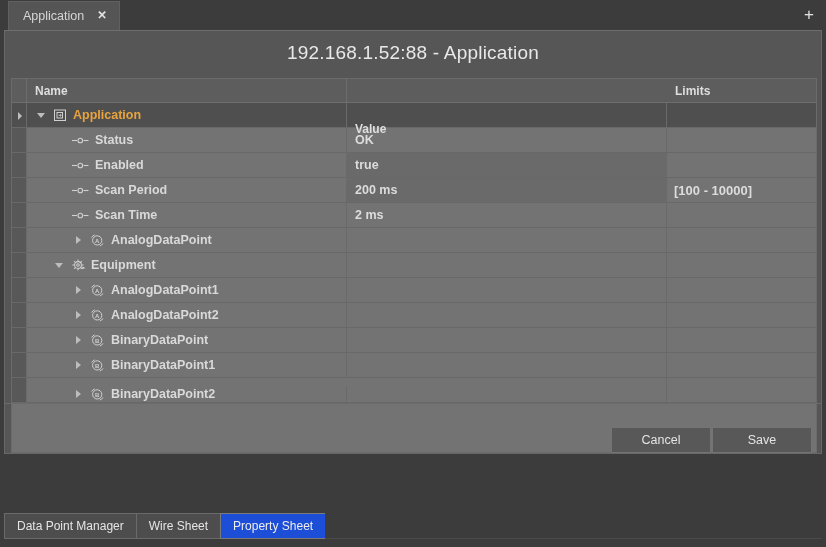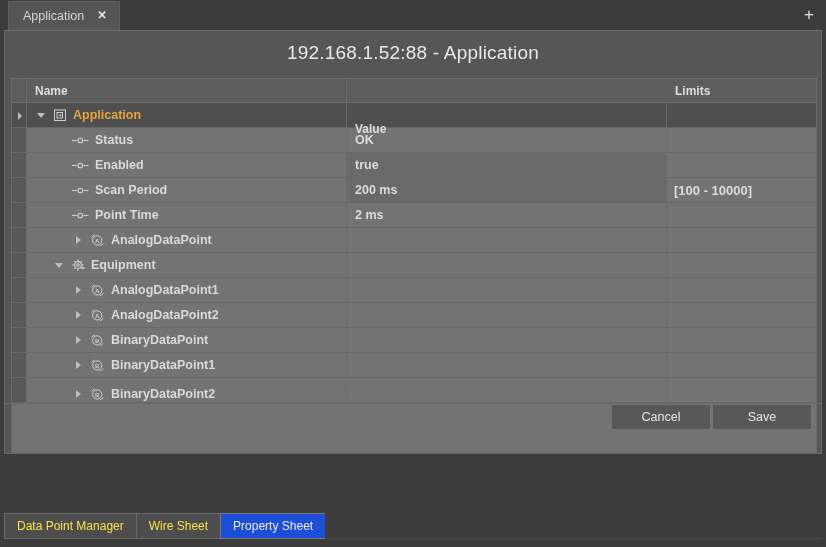--- a/index.html
+++ b/index.html
@@ -156,21 +156,21 @@
   .nodelabel.accent { color: #e8a33d; }
 
   
   .ic { flex: 0 0 auto; display: block; }
 
   
   .btnbar {
     position: absolute; left: 0; bottom: 0;
     width: 816px; height: 50px;
     border-top: 1px solid #6b6b6b;
-    display: flex; align-items: flex-start; justify-content: flex-end;
+    display: flex; align-items: flex-end; justify-content: flex-end;
     padding-right: 9px; gap: 1px;
   }
   .btn {
     width: 100px; height: 26px;
     background: #585858;
     border: 1px solid #747474;
     color: #e4e4e4;
     font-size: 12.5px;
     display: flex; align-items: center; justify-content: center;
     cursor: default;
@@ -180,21 +180,21 @@
   .viewtabs {
     position: absolute; left: 4px; top: 513px;
     width: 818px; height: 30px;
     display: flex; align-items: flex-start;
   }
   .vtab {
     height: 26px;
     padding: 0 12px;
     background: #4d4d4d;
     border: 1px solid #6a6a6a;
-    color: #fde047;
+    color: #e5e5e5;
     font-size: 12px;
     display: flex; align-items: center;
     margin-right: -1px;
     cursor: default;
   }
   .vtab.active {
     background: #1d4ed8;
     color: #ededed;
     border-color: #7a7a7a;
   }
@@ -296,21 +296,21 @@
           <div class="trow">
             <div class="cell-gutter"></div>
             <div class="cell-name" style="padding-left: 28px;">
               <span class="twisty "></span>
               <span style="width: 5px; flex: 0 0 5px;"></span>
               <svg class="ic" width="19" height="15" viewBox="0 0 19 15">
                 <line x1="1" y1="7.5" x2="6" y2="7.5" stroke="#d0d0d0" stroke-width="1.1"></line>
                 <line x1="12.5" y1="7.5" x2="17.5" y2="7.5" stroke="#d0d0d0" stroke-width="1.1"></line>
                 <circle cx="9.3" cy="7.5" r="2.3" fill="none" stroke="#d0d0d0" stroke-width="1.1"></circle>
               </svg>
-              <span class="nodelabel">Point Time</span>
+              <span class="nodelabel">Scan Time</span>
             </div>
             <div class="cell-value">2 ms</div>
             <div class="cell-limits"></div>
           </div>
           <div class="trow">
             <div class="cell-gutter"></div>
             <div class="cell-name" style="padding-left: 46px;">
               <span class="twisty collapsed"></span>
               <span style="width: 5px; flex: 0 0 5px;"></span>
               <svg class="ic" width="17" height="15" viewBox="0 0 17 15">

